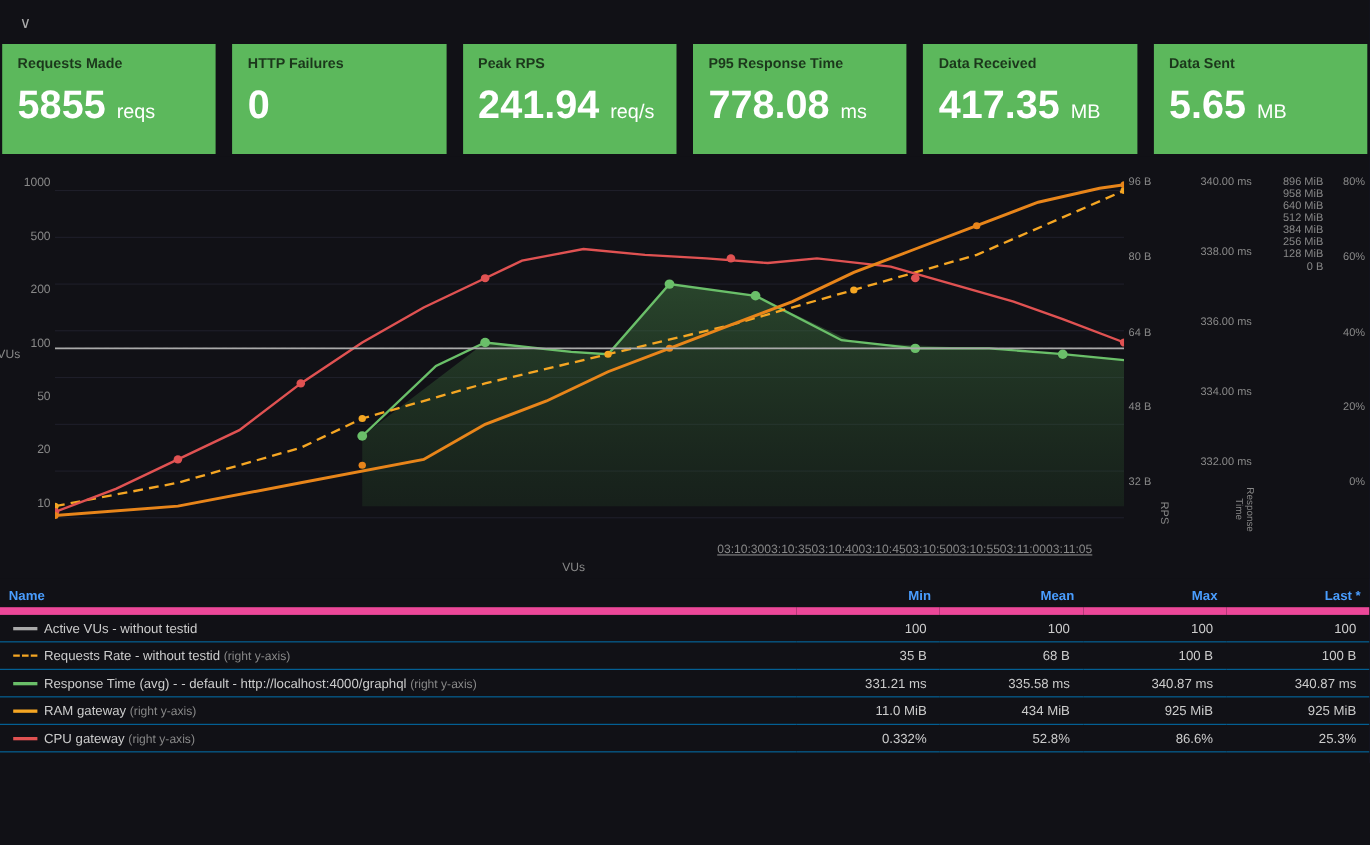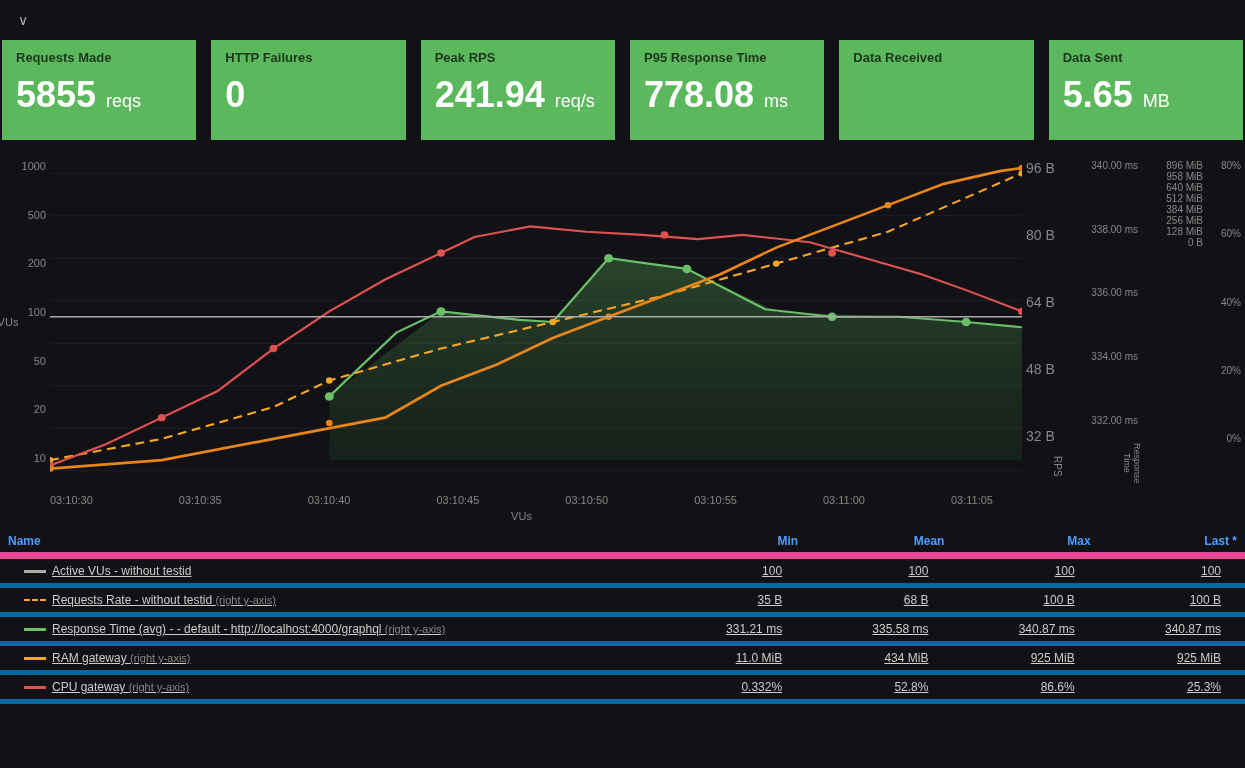--- a/index.html
+++ b/index.html
@@ -90,25 +90,24 @@
       font-size: 12px;
       font-weight: 600;
       padding: 4px 8px;
       text-align: left;
       border-bottom: 7px solid #ec4899;
     }
     .legend-table th.right {
       text-align: right;
     }
     .legend-table td {
-      padding: 5px 24px;
+      padding: 5px 12px;
       font-size: 12px;
       color: #ccc;
-      border-bottom: 5px solid #0369a1;
-      text-decoration: underline;
+      border-bottom: 1px solid #0369a1;
     }
     .legend-table td.right {
       text-align: right;
     }
     .legend-name {
       display: flex;
       align-items: center;
     }
     .sub-label {
       color: #888;
@@ -137,20 +136,21 @@
       <div class="metric-card">
     <div class="metric-label">Peak RPS</div>
     <div class="metric-value">241.94 <span class="metric-unit">req/s</span></div>
   </div>
       <div class="metric-card">
     <div class="metric-label">P95 Response Time</div>
     <div class="metric-value">778.08 <span class="metric-unit">ms</span></div>
   </div>
       <div class="metric-card">
     <div class="metric-label">Data Received</div>
+    <div class="metric-value">417.35 <span class="metric-unit">MB</span></div>
   </div>
       <div class="metric-card">
     <div class="metric-label">Data Sent</div>
     <div class="metric-value">5.65 <span class="metric-unit">MB</span></div>
   </div>
     </div>
 
   <div class="chart-container">
     <div class="chart-area">
 
@@ -225,21 +225,21 @@
           <circle cx="750" cy="50" r="3" fill="#e8851a"></circle>
           <circle cx="870" cy="15" r="3" fill="#e8851a"></circle>
 
           <line x1="0" y1="155" x2="870" y2="155" stroke="#aaa" stroke-width="1.5"></line>
         </svg>
       </div>
 
       <div style="display:flex;height:100%;">
 
         <div style="display:flex;flex-direction:column;">
-          <div style="display:flex;flex-direction:column;justify-content:space-between;height:300px;padding:8px 4px 8px 4px;color:#888;font-size:14px;text-align:left;min-width:45px;">
+          <div style="display:flex;flex-direction:column;justify-content:space-between;height:300px;padding:8px 4px 8px 4px;color:#888;font-size:10px;text-align:left;min-width:45px;">
 
           <div>96 B</div>
               <div>80 B</div>
               <div>64 B</div>
               <div>48 B</div>
               <div>32 B</div>
             </div>
           <div style="color:#888;font-size:10px;writing-mode:vertical-rl;transform:rotate(0deg);text-align:center;padding:4px;">RPS</div>
         </div>
 
@@ -271,21 +271,21 @@
 
         <div>80%</div>
             <div>60%</div>
             <div>40%</div>
             <div>20%</div>
             <div>0%</div>
           </div>
       </div>
     </div>
 
-    <div style="display:flex;justify-content:space-between;margin:0 252px 0 50px;padding:2px 0 4px 0;color:#888;font-size:11px;">
+    <div style="display:flex;justify-content:flex-end;margin:0 252px 0 50px;padding:2px 0 4px 0;color:#888;font-size:11px;text-decoration:underline;">
 
     <div>03:10:30</div>
         <div>03:10:35</div>
         <div>03:10:40</div>
         <div>03:10:45</div>
         <div>03:10:50</div>
         <div>03:10:55</div>
         <div>03:11:00</div>
         <div>03:11:05</div>
       </div>

